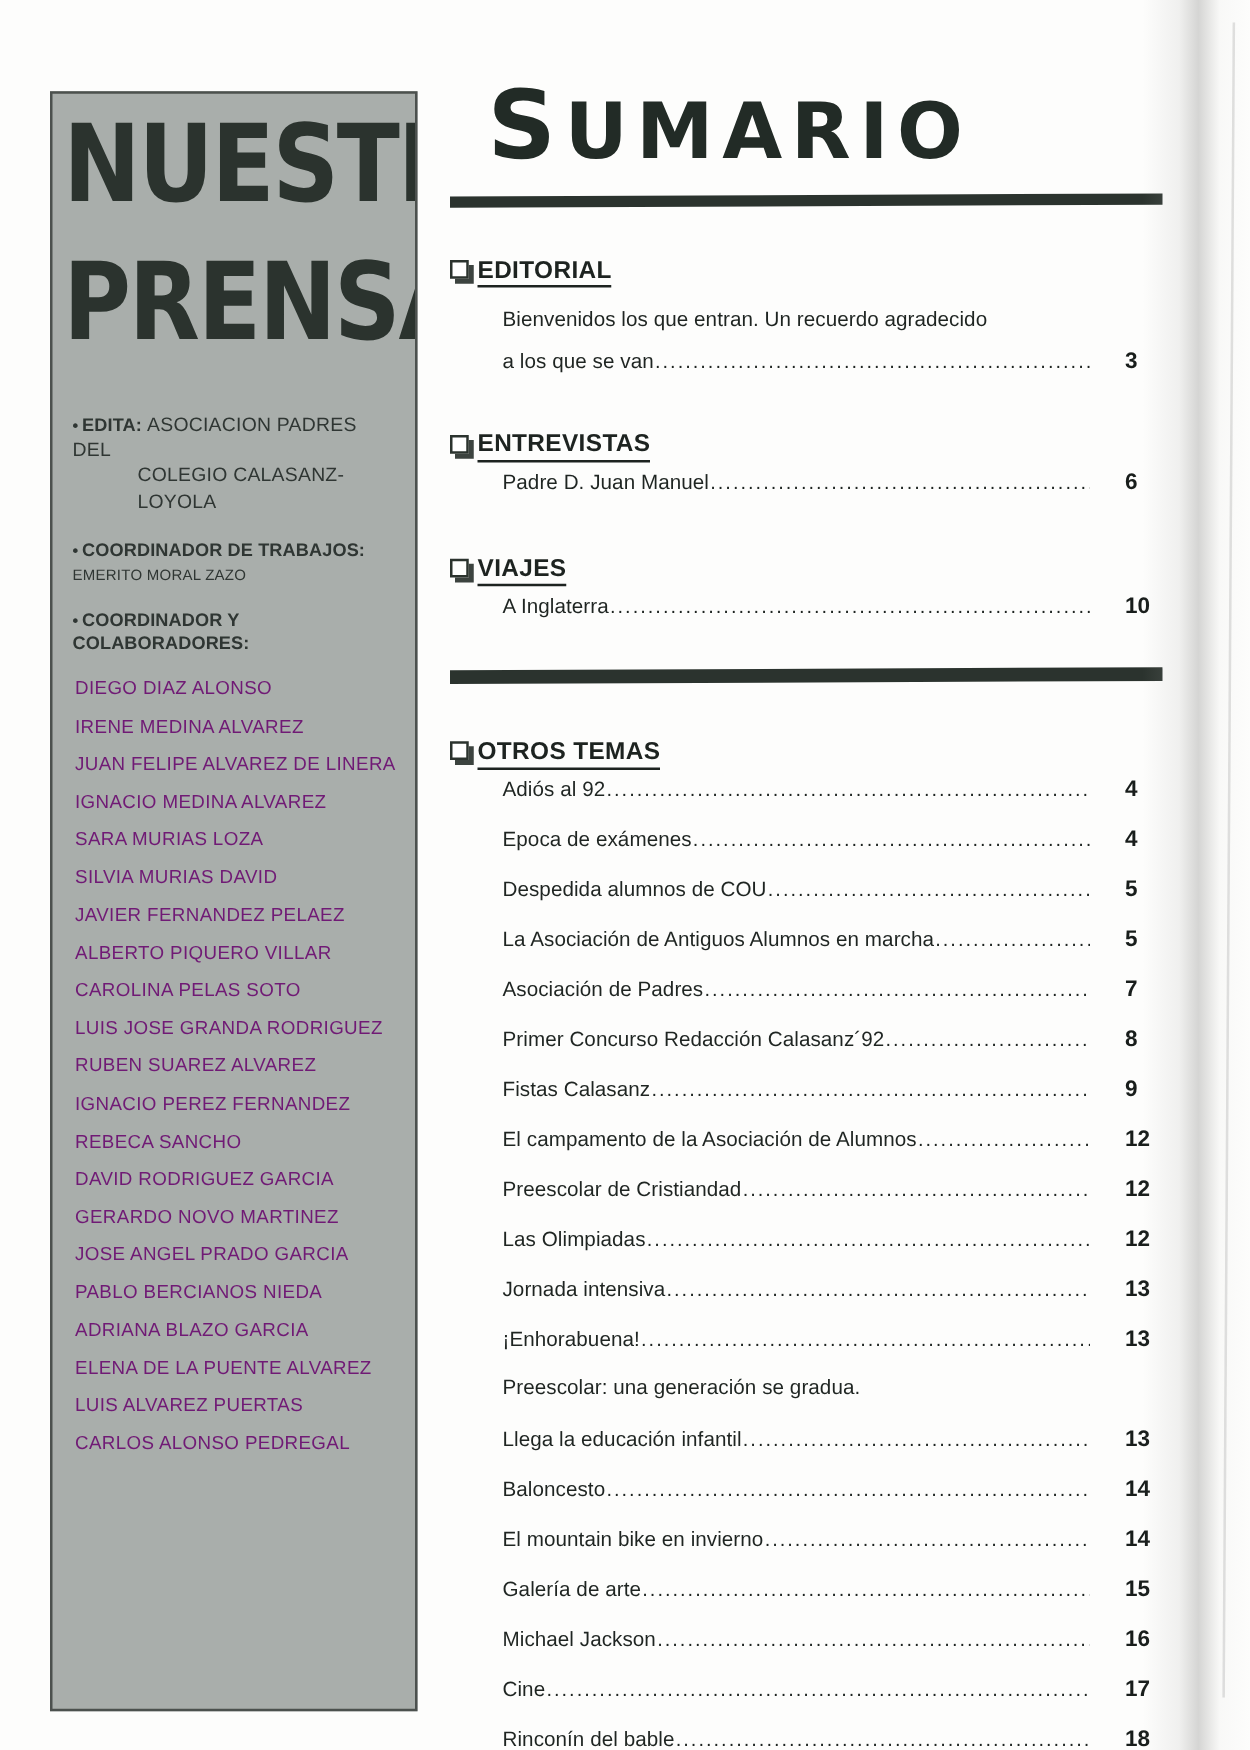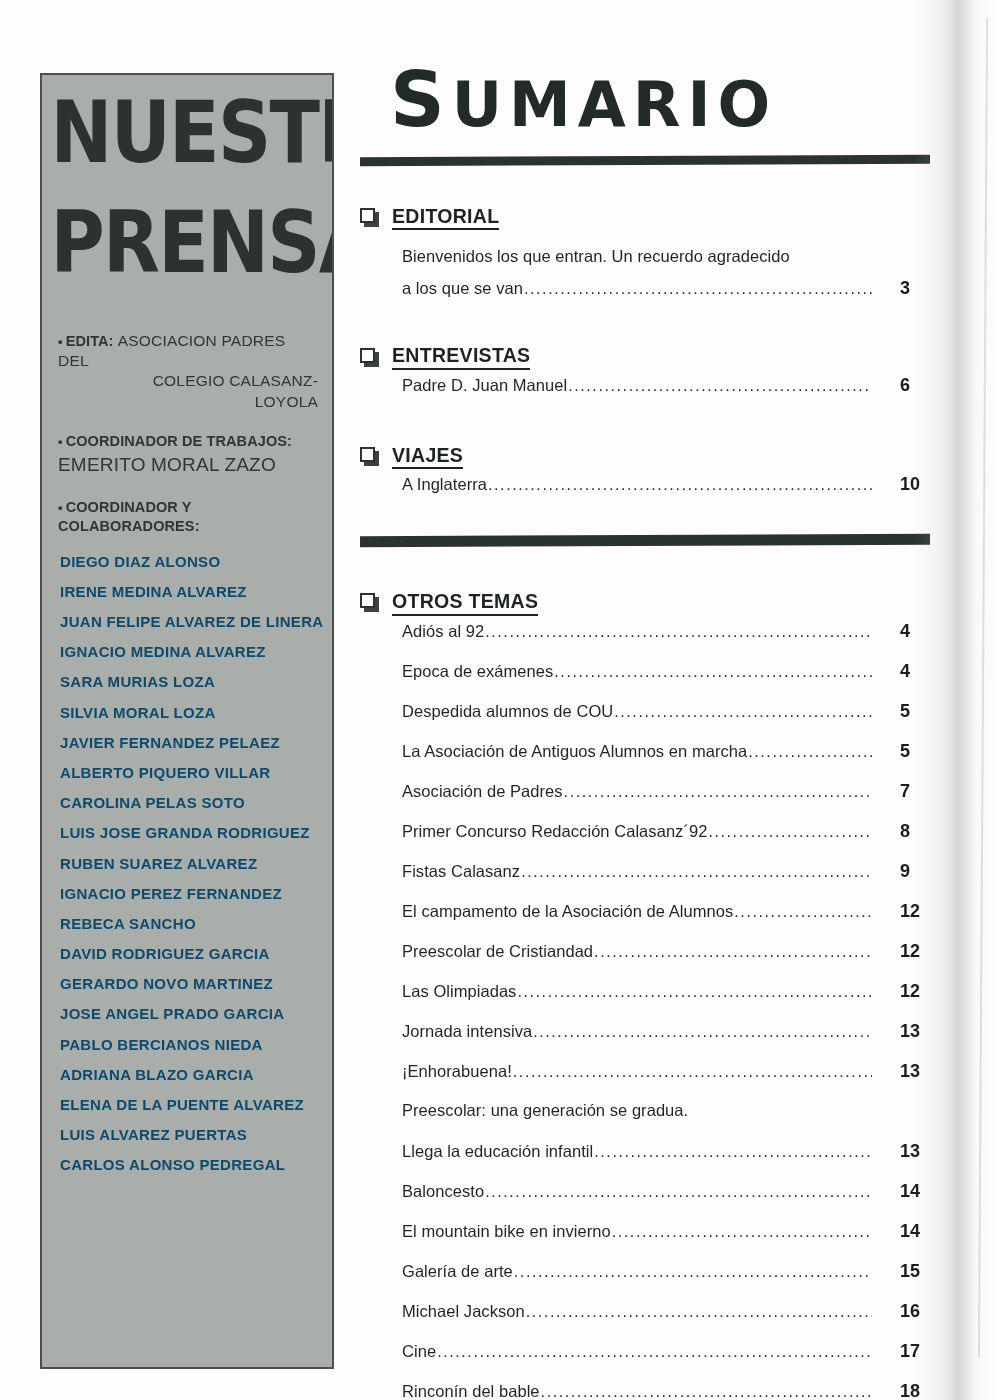--- a/index.html
+++ b/index.html
@@ -97,39 +97,37 @@
     letter-spacing: 0.2px;
     line-height: 1.3;
   }
   .credit-inline .credit-val { font-weight: 400; }
   .credit-indent {
     display: block;
     padding-left: 52px;
     font-size: 15.5px;
     letter-spacing: 0.2px;
     line-height: 1.35;
-    text-align: right;
   }
   .credit-list {
     list-style: none;
     margin: 2px 0 0 0;
     padding: 0;
   }
   .credit-list li {
-    font-size: 19px;
+    font-size: 12px;
     letter-spacing: 0.2px;
     line-height: 1.42;
   }
 
   .contributors {
     list-style: none;
     margin: 18px 0 0 0;
     padding: 0 8px 0 18px;
-    color: #0c4a6e;
-    font-weight: bold;
+    color: #701a75;
   }
   .contributors li {
     font-size: 15px;
     letter-spacing: 0.3px;
     line-height: 1;
     height: 30.2px;
     white-space: nowrap;
   }
 
   
@@ -159,21 +157,21 @@
   }
   .rule.thick { height: 11px; }
 
   .section { margin-top: 26px; }
   .section.first { margin-top: 40px; }
   .section.otros { margin-top: 44px; }
 
   .section-head {
     display: flex;
     align-items: center;
-    gap: 13px;
+    gap: 3px;
     margin-bottom: 5px;
   }
   .marker {
     position: relative;
     width: 19px;
     height: 19px;
     flex: 0 0 auto;
   }
   .marker .shadow {
     position: absolute;
@@ -292,21 +290,21 @@
     </div>
 
   </div>
 
   <ul class="contributors">
     <li>DIEGO DIAZ ALONSO</li>
     <li>IRENE MEDINA ALVAREZ</li>
     <li>JUAN FELIPE ALVAREZ DE LINERA</li>
     <li>IGNACIO MEDINA ALVAREZ</li>
     <li>SARA MURIAS LOZA</li>
-    <li>SILVIA MORAL LOZA</li>
+    <li>SILVIA MURIAS DAVID</li>
     <li>JAVIER FERNANDEZ PELAEZ</li>
     <li>ALBERTO PIQUERO VILLAR</li>
     <li>CAROLINA PELAS SOTO</li>
     <li>LUIS JOSE GRANDA RODRIGUEZ</li>
     <li>RUBEN SUAREZ ALVAREZ</li>
     <li>IGNACIO PEREZ FERNANDEZ</li>
     <li>REBECA SANCHO</li>
     <li>DAVID RODRIGUEZ GARCIA</li>
     <li>GERARDO NOVO MARTINEZ</li>
     <li>JOSE ANGEL PRADO GARCIA</li>

